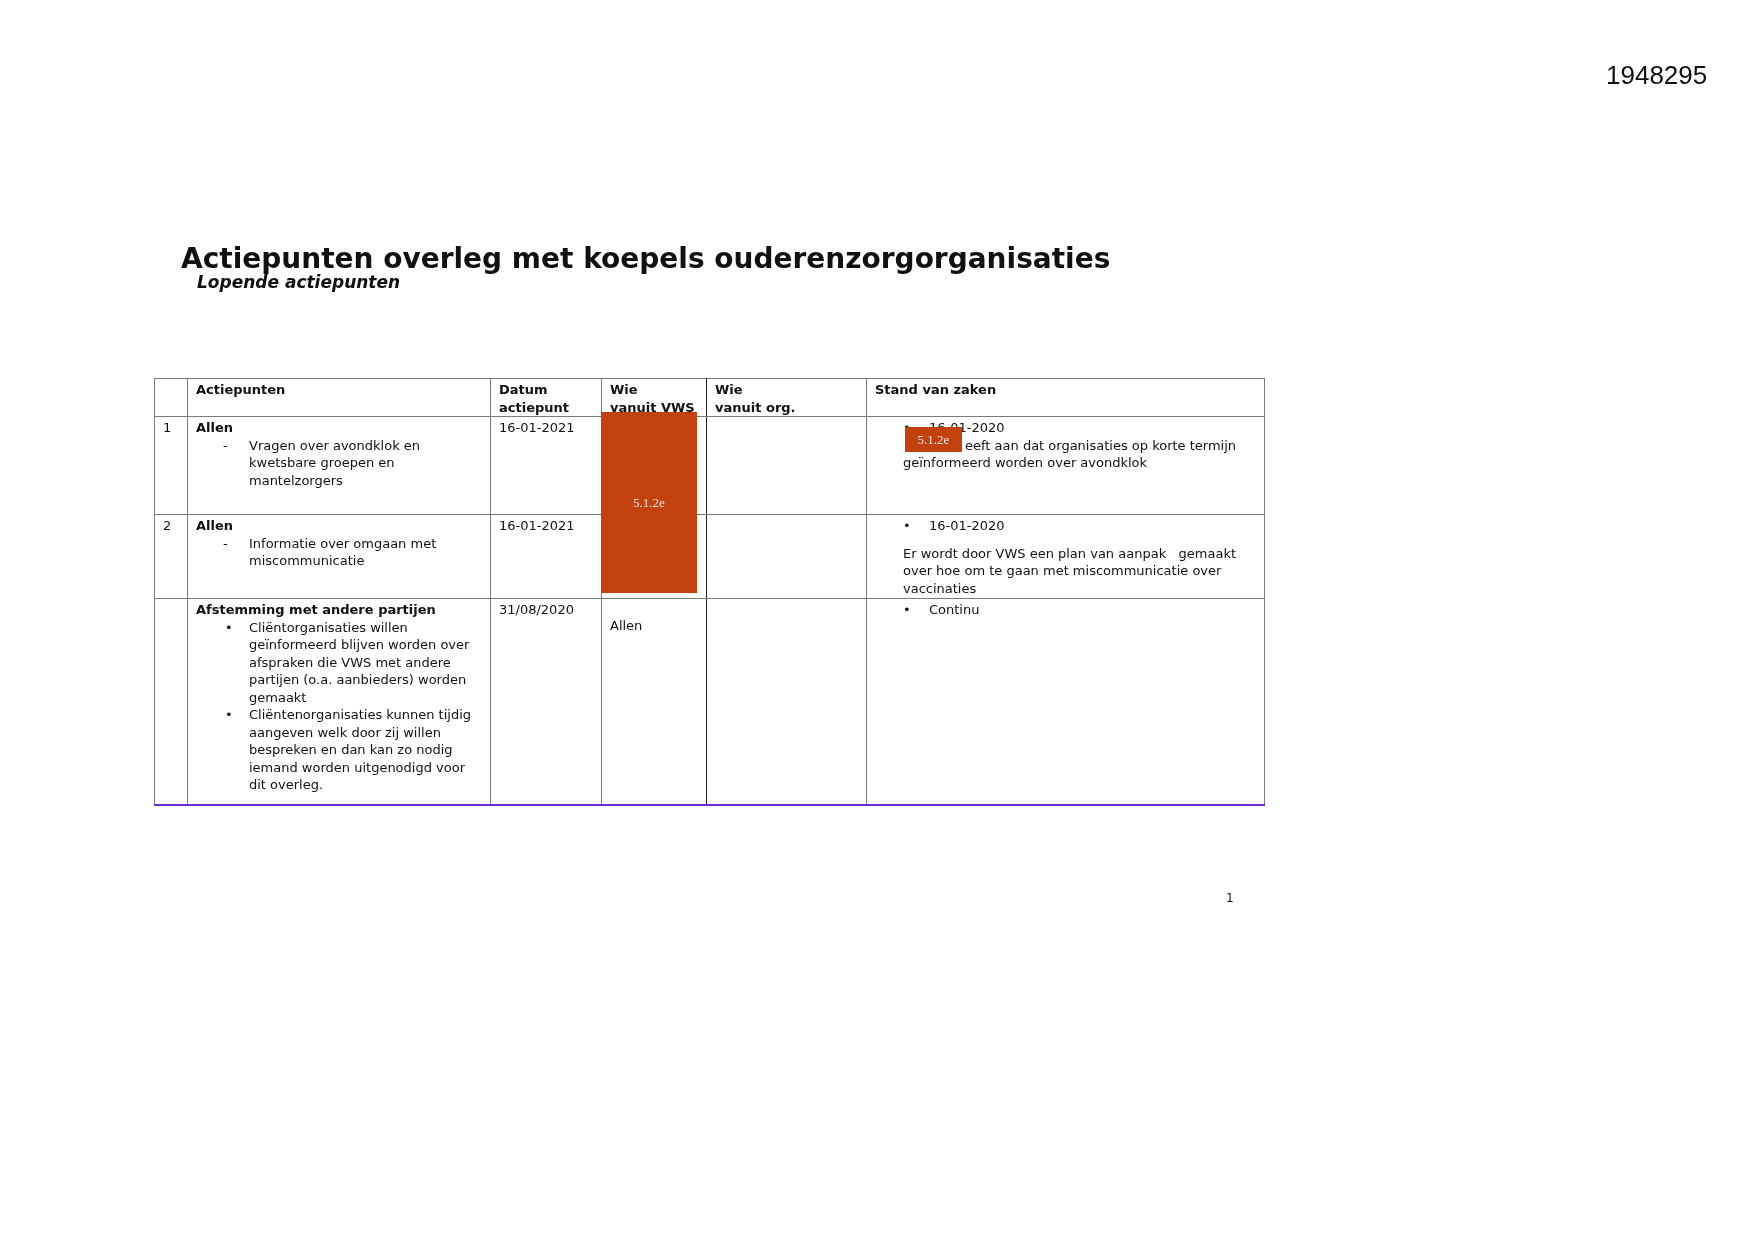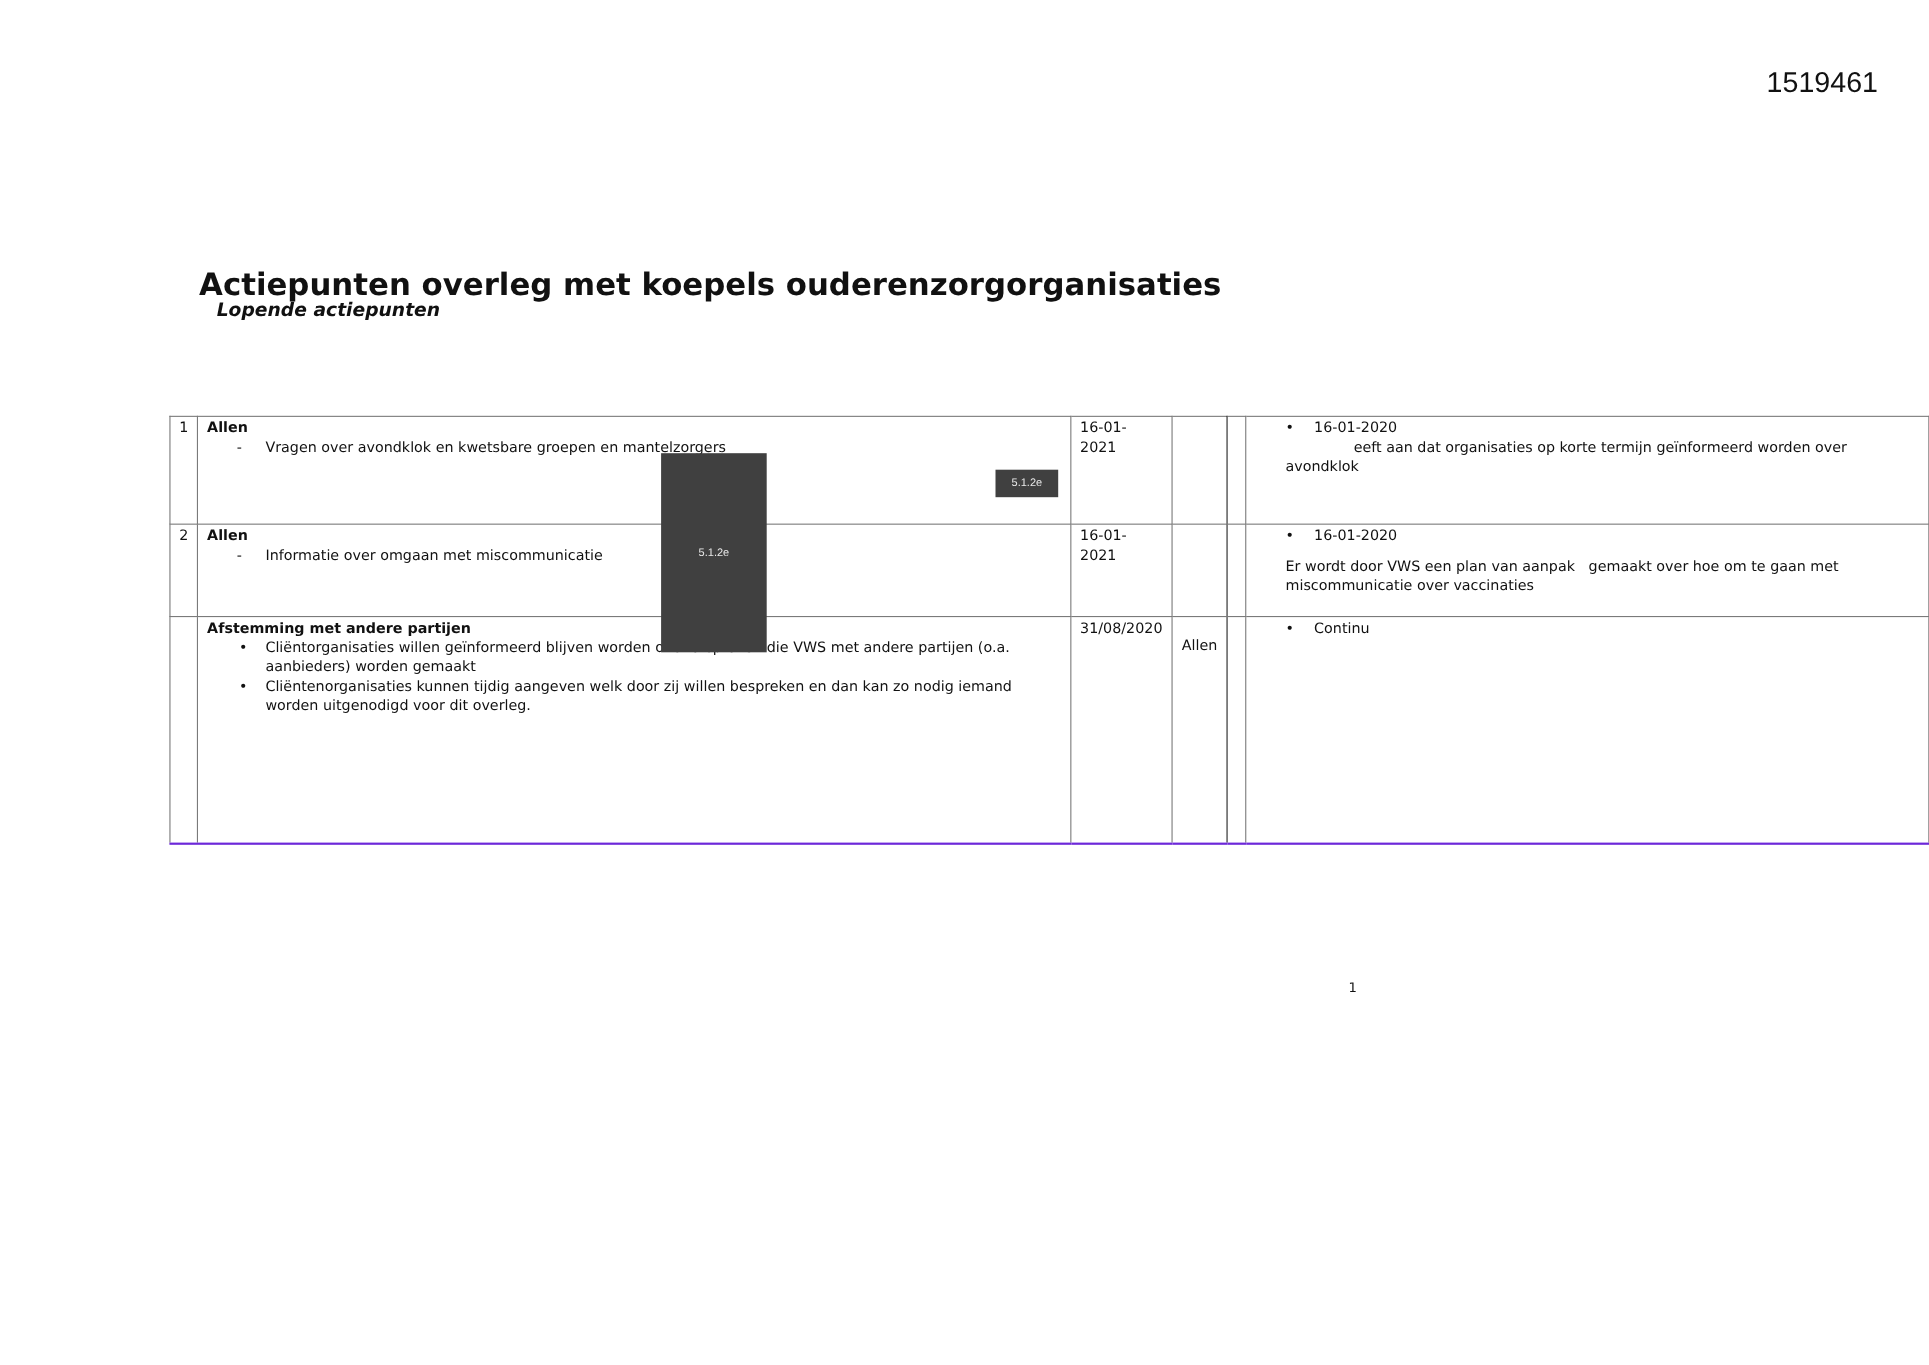--- a/index.html
+++ b/index.html
@@ -21,37 +21,45 @@
   .grp { font-weight:bold; }
   ul.dash, ul.dot { margin:0; padding:0 0 0 53px; list-style:none; }
   ul.dash li, ul.dot li { position:relative; }
   ul.dash li::before { content:"-"; position:absolute; left:-26px; }
   ul.dot li::before { content:"•"; position:absolute; left:-24px; }
   .stand ul { margin:0; padding:0 0 0 54px; list-style:none; }
   .stand li { position:relative; }
   .stand li::before { content:"•"; position:absolute; left:-26px; }
   .stand p { margin:0 0 0 28px; }
   .stand p.gap { margin-top:10px; }
-  .redact { background:#404040; color:#e8e8e8; font-family:Liberation Sans, sans-serif; font-size:10px; }
+  .redact { background:#c2410c; color:#e8e8e8; font-family:Liberation Serif, serif; font-size:13px; }
   .redact-block { position:absolute; left:601px; top:412px; width:96px; height:181px; display:flex;
                   align-items:center; justify-content:center; padding-top:0; }
   .redact-inline { position:absolute; left:905px; top:427px; width:57px; height:25px; display:flex;
                    align-items:center; justify-content:center; }
   .row1 td { height:95px; } .row2 td { height:81px; } .row3 td { height:203px; }
   .allen3 { display:block; margin-top:16px; }
 </style>
 </head>
 <body>
 
-<div class="docnum">1519461</div>
+<div class="docnum">1948295</div>
 <div class="title">Actiepunten overleg met koepels ouderenzorgorganisaties</div>
 <div class="subtitle">Lopende actiepunten</div>
 
 <table class="acties">
   <tbody>
+      <tr>
+    <th class="c0"></th>
+    <th class="c1">Actiepunten</th>
+    <th class="c2"><span>Datum</span><br><span>actiepunt</span></th>
+    <th class="c3 vws-col"><span>Wie</span><br><span>vanuit VWS</span></th>
+    <th class="c4"><span>Wie</span><br><span>vanuit org.</span></th>
+    <th class="c5">Stand van zaken</th>
+  </tr>
 
   <tr class="row1">
     <td>1</td>
     <td>
       <div class="grp">Allen</div>
       <ul class="dash">
         <li>Vragen over avondklok en kwetsbare groepen en mantelzorgers</li>
       </ul>
     </td>
     <td>16-01-2021</td>

